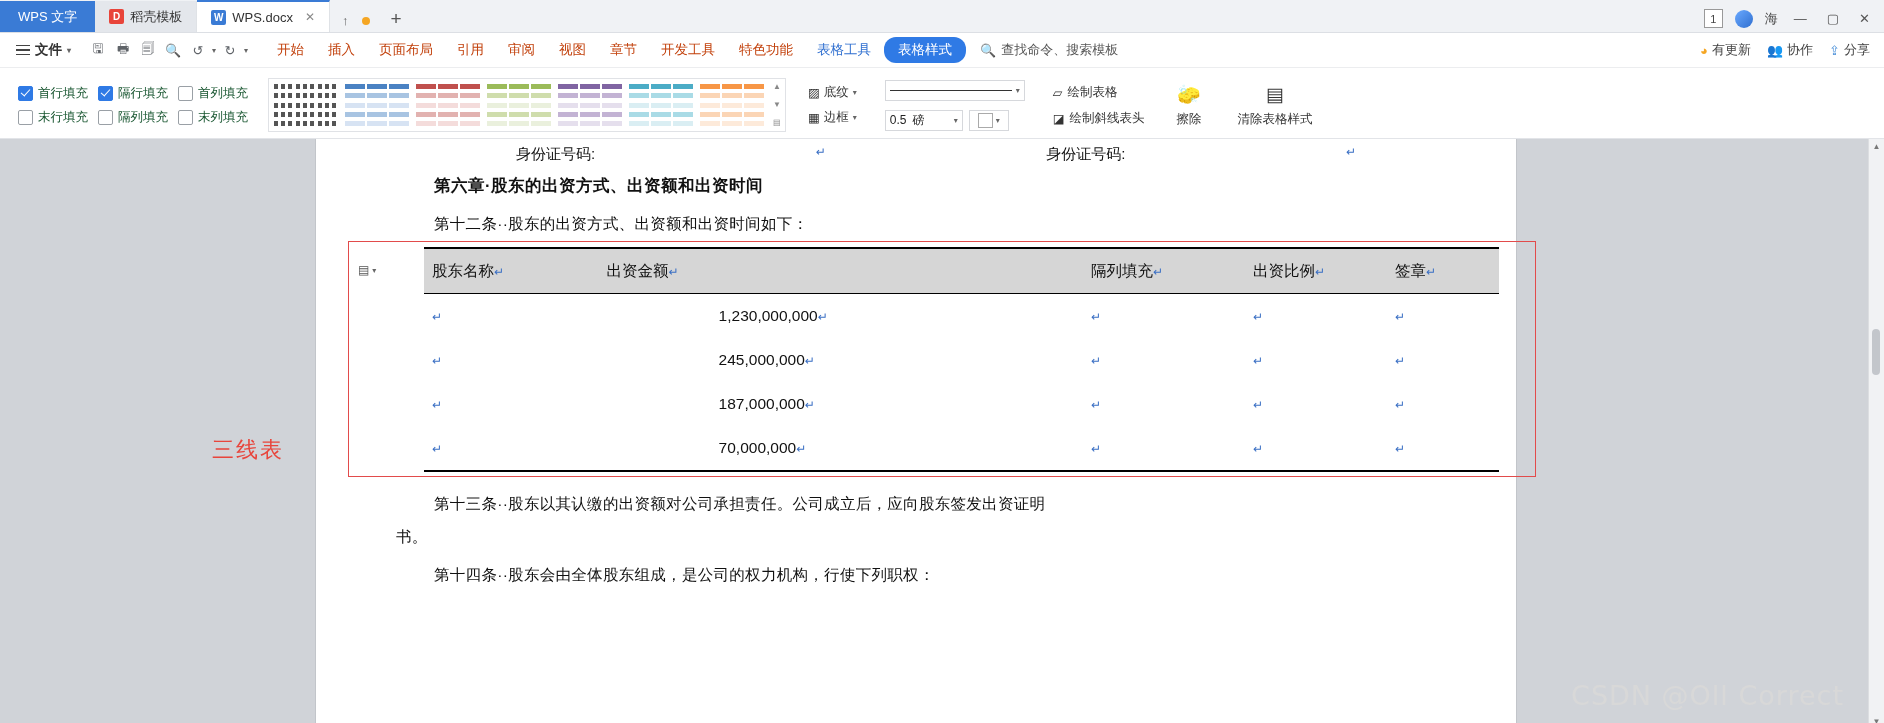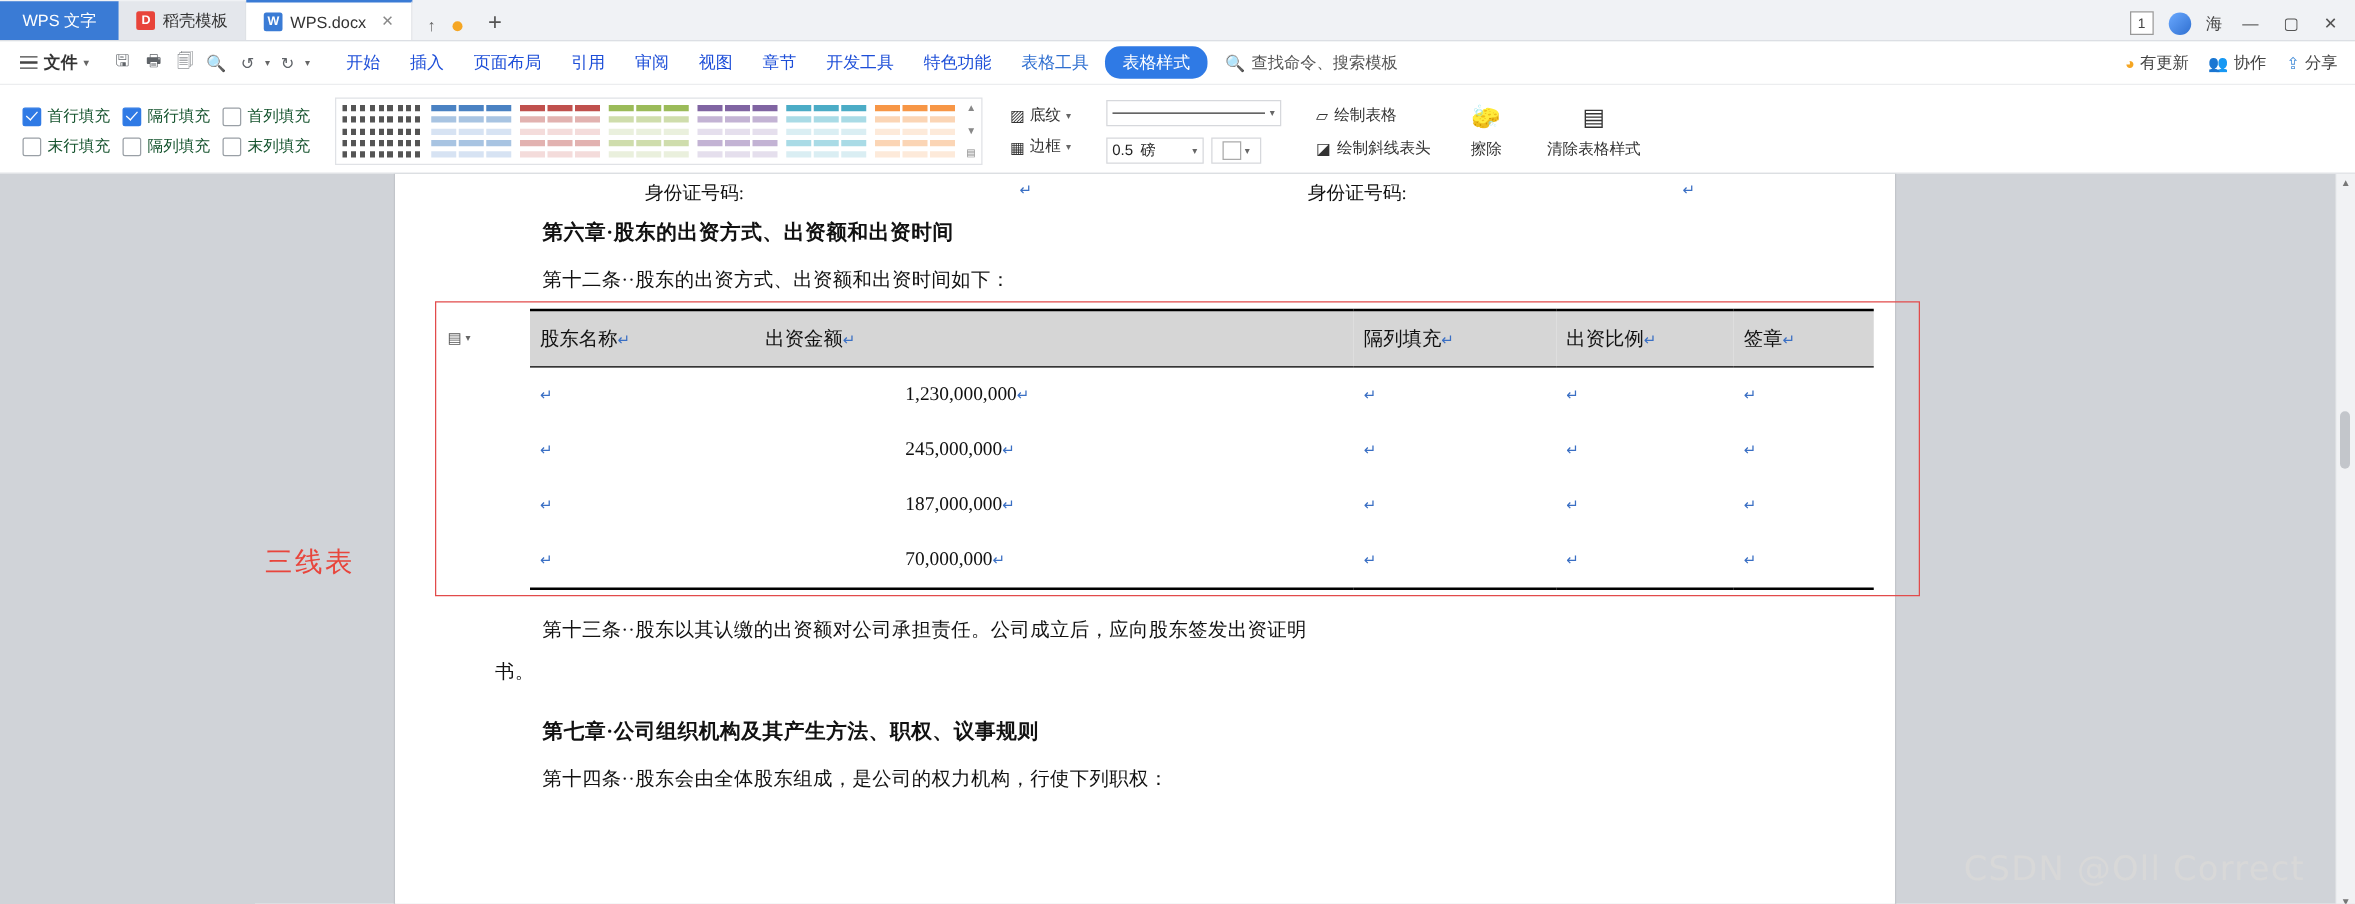--- a/index.html
+++ b/index.html
@@ -158,21 +158,21 @@
     color: #5f6368;
   }
   .menu-items {
     display: flex;
     align-items: center;
     gap: 2px;
     margin-left: 10px;
   }
   .menu-item {
     padding: 4px 11px;
-    color: #1d4ed8;
+    color: #c2410c;
     border-radius: 3px;
     white-space: nowrap;
   }
   .menu-item.blue { color: #2f6fd0; }
   .menu-item.pill {
     background: #2f7ae5;
     color: #fff;
     border-radius: 12px;
     padding: 4px 14px;
   }
@@ -379,21 +379,21 @@
     position: absolute;
     left: 316px;
     top: 0;
     width: 1200px;
     height: 100%;
     background: #ffffff;
     box-shadow: 0 0 0 1px #c2c5ca;
   }
   .doc-content {
     padding: 6px 40px 0 80px;
-    font-family: Liberation Serif, serif;
+    font-family: Liberation Sans, sans-serif;
     color: #111;
   }
   .cut-row {
     display: flex;
     justify-content: space-between;
     font-size: 15px;
     color: #111;
     padding: 0 120px 0 120px;
     height: 16px;
     overflow: hidden;
@@ -955,21 +955,20 @@
               <td><span></span><span class="cell-mark">↵</span></td>
               <td><span></span><span class="cell-mark">↵</span></td>
             </tr>
           </tbody>
         </table>
       </div>
 
       <p class="para" style="margin-top:22px">第十三条··股东以其认缴的出资额对公司承担责任。公司成立后，应向股东签发出资证明</p>
       <p class="para noindent" style="margin-top:12px">书。</p>
 
-      <h2 class="sec" style="margin-top:26px">第七章·公司组织机构及其产生方法、职权、议事规则</h2>
 
       <p class="para">第十四条··股东会由全体股东组成，是公司的权力机构，行使下列职权：</p>
     </div>
   </div>
 
   <div class="vscroll">
     <span class="arr up">▲</span>
     <div class="thumb"></div>
     <span class="arr dn">▼</span>
   </div>

